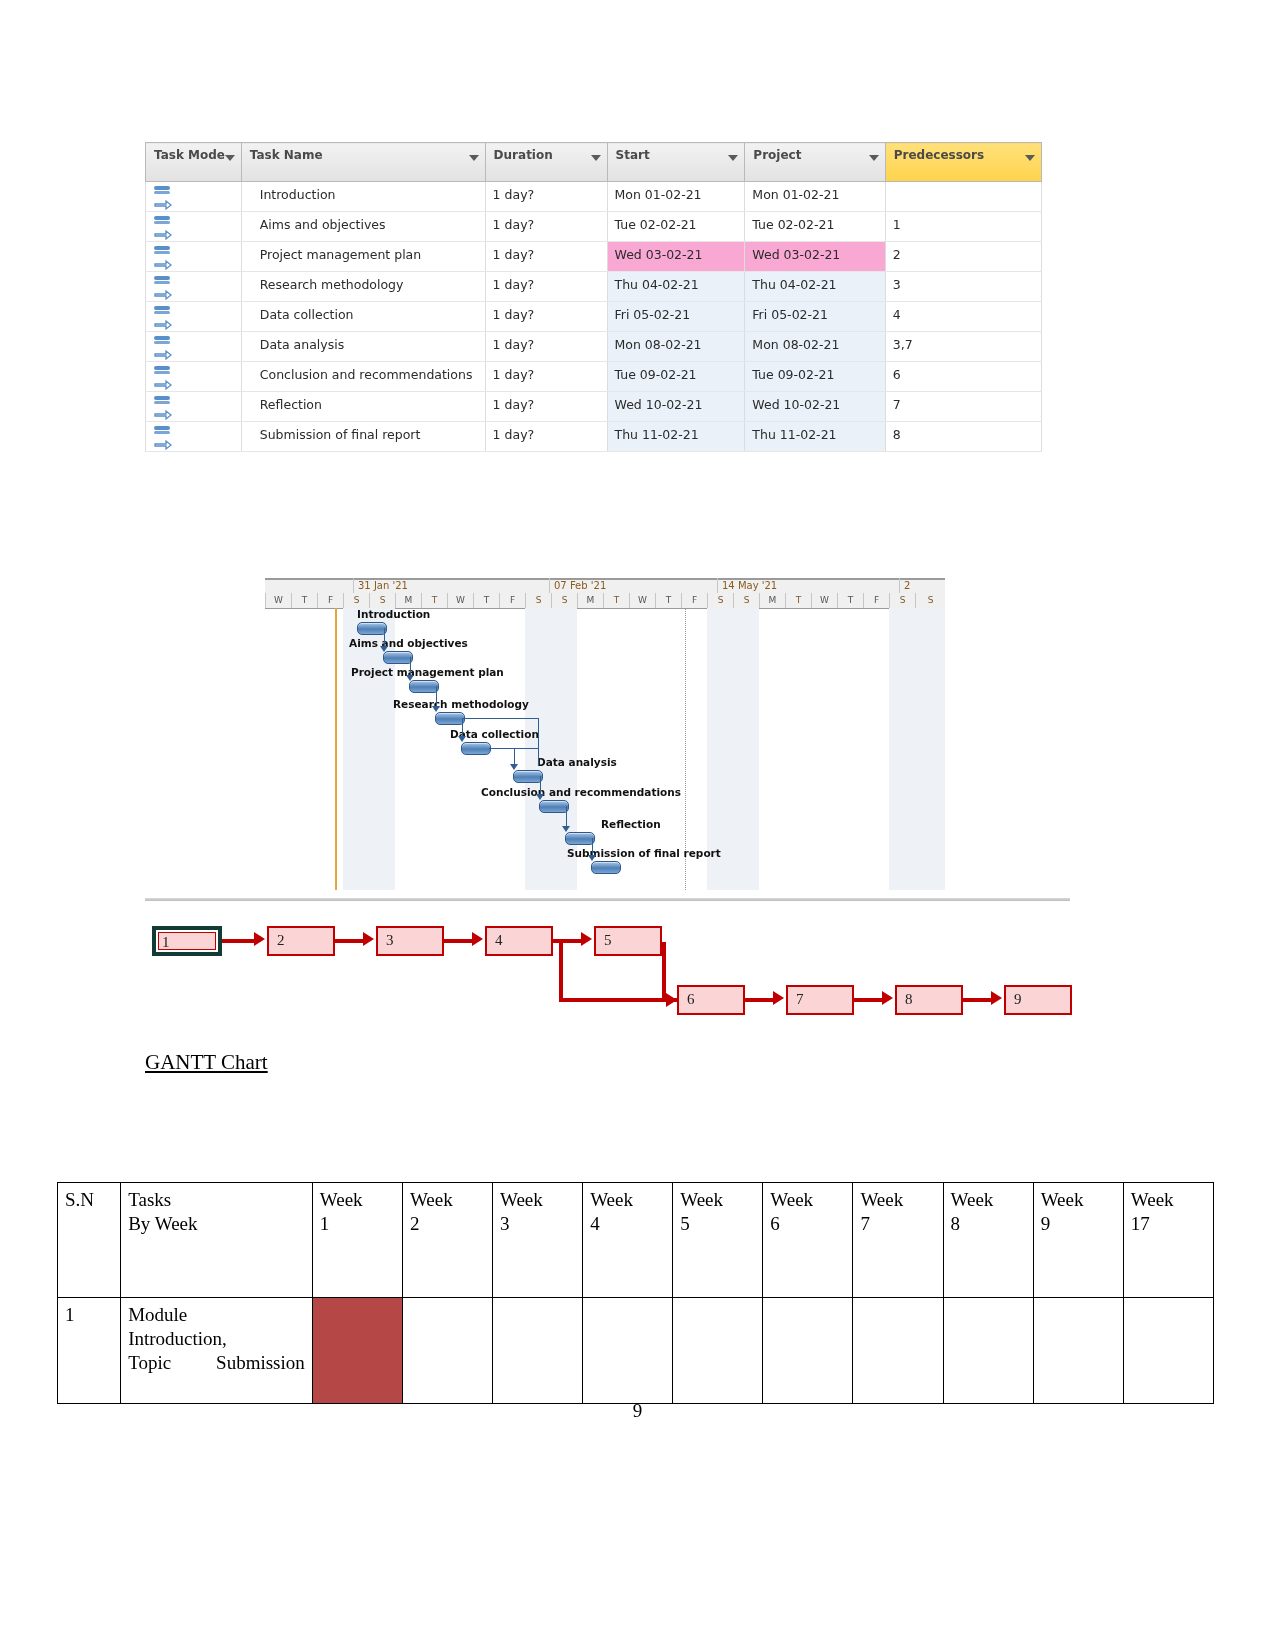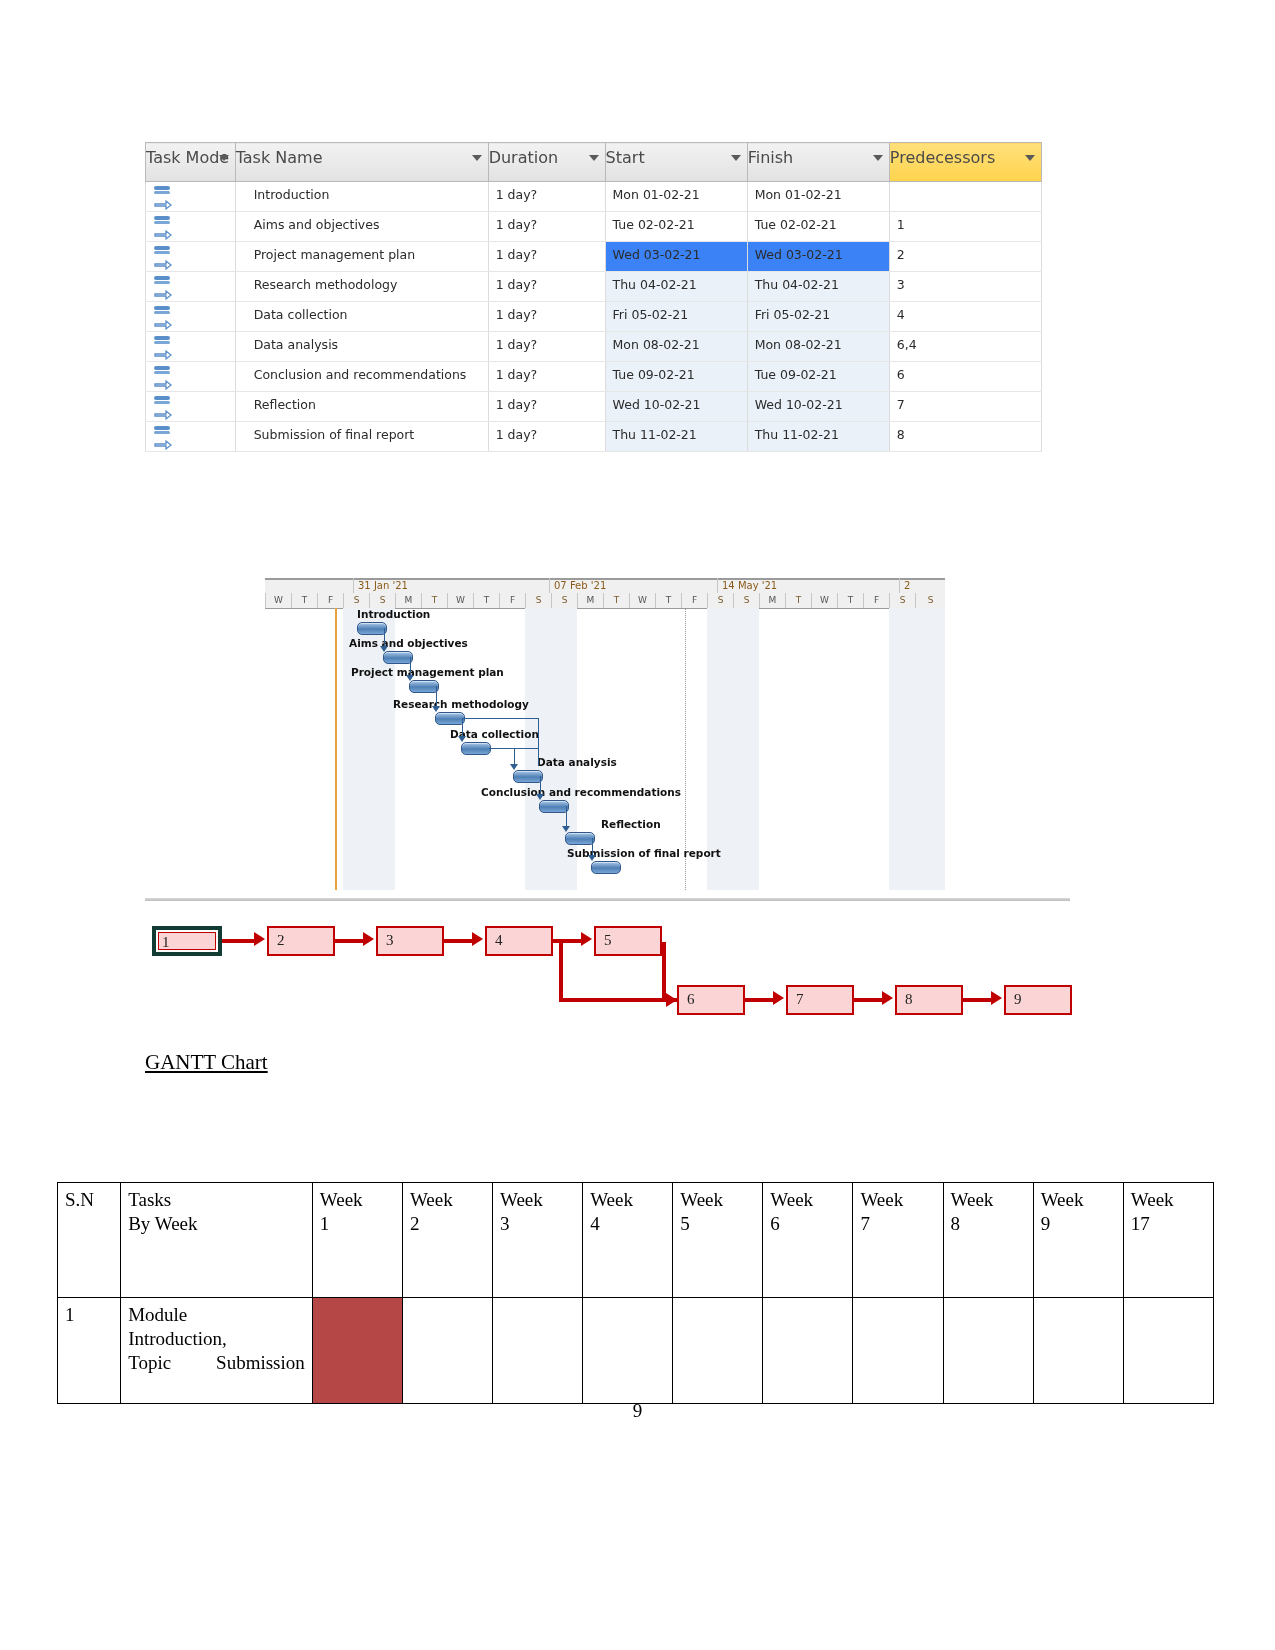--- a/index.html
+++ b/index.html
@@ -16,42 +16,43 @@
     position:absolute;left:145px;top:142px;width:897px;
     font-family:"DejaVu Sans", sans-serif;
     border-collapse:collapse;
     font-size:12.5px;
     color:#2b2b2b;
   }
   #project-table .hdr td{
     background:linear-gradient(#f2f2f2,#e2e2e2);
     border:1px solid #b9b9b9;
     color:#4a4a4a;
-    font-size:16px;
-    padding:4px 0;
+    font-size:12px;
+    padding:4px 8px;
     vertical-align:top;
     height:30px;
     position:relative;
+    font-weight:bold;
   }
   #project-table .hdr td.pred{
     background:linear-gradient(#ffe07a,#ffd34d);
     color:#4a4a4a;
     margin-top:21px;
   }
   #project-table td{
     border-left:1px solid #dcdcdc;
     border-right:1px solid #dcdcdc;
     border-bottom:1px solid #e6e6e6;
     padding:5px 7px;
     vertical-align:top;
     line-height:1.35;
   }
   #project-table tr.row td{background:#ffffff;}
   #project-table tr.row td.dt{background:#eaf1f9;}
-  #project-table tr.row.alt td.dt{background:#3b82f6;}
+  #project-table tr.row.alt td.dt{background:#f9a8d4;}
   .drop-arrow{
     position:absolute;right:6px;top:12px;
     width:0;height:0;border-left:5px solid transparent;
     border-right:5px solid transparent;border-top:6px solid #5a5a5a;
   }
   .col-mode{width:88px;}
   .col-name{width:250px;}
   .col-dur{width:115px;}
   .col-start{width:140px;}
   .col-fin{width:140px;}
@@ -189,21 +190,21 @@
     </td>
     <td class="col-dur">
       <span>Duration</span>
       <span class="drop-arrow"></span>
     </td>
     <td class="col-start">
       <span>Start</span>
       <span class="drop-arrow"></span>
     </td>
     <td class="col-fin">
-      <span>Finish</span>
+      <span>Project</span>
       <span class="drop-arrow"></span>
     </td>
     <td class="col-pred pred">
       <span>Predecessors</span>
       <span class="drop-arrow"></span>
     </td>
   </tr>
 
   <tr class="row">
     <td class="modecell">
@@ -297,21 +298,21 @@
             <i class="bar2"></i>
         <svg width="22" height="20" style="position:absolute;left:0;top:7px">
               <path d="M2 11 h11 v-3 l5 4 -5 4 v-3 h-11 z" fill="none" stroke="#5b8fc9" stroke-width="1.3"></path>
             </svg>
       </span>
     </td>
     <td class="tname">Data analysis</td>
     <td>1 day?</td>
     <td class="dt">Mon 08-02-21</td>
     <td class="dt">Mon 08-02-21</td>
-    <td>6,4</td>
+    <td>3,7</td>
   </tr>
 
   <tr class="row">
     <td class="modecell">
       <span class="mode-icon">
             <i class="bar1"></i>
             <i class="bar2"></i>
         <svg width="22" height="20" style="position:absolute;left:0;top:7px">
               <path d="M2 11 h11 v-3 l5 4 -5 4 v-3 h-11 z" fill="none" stroke="#5b8fc9" stroke-width="1.3"></path>
             </svg>

